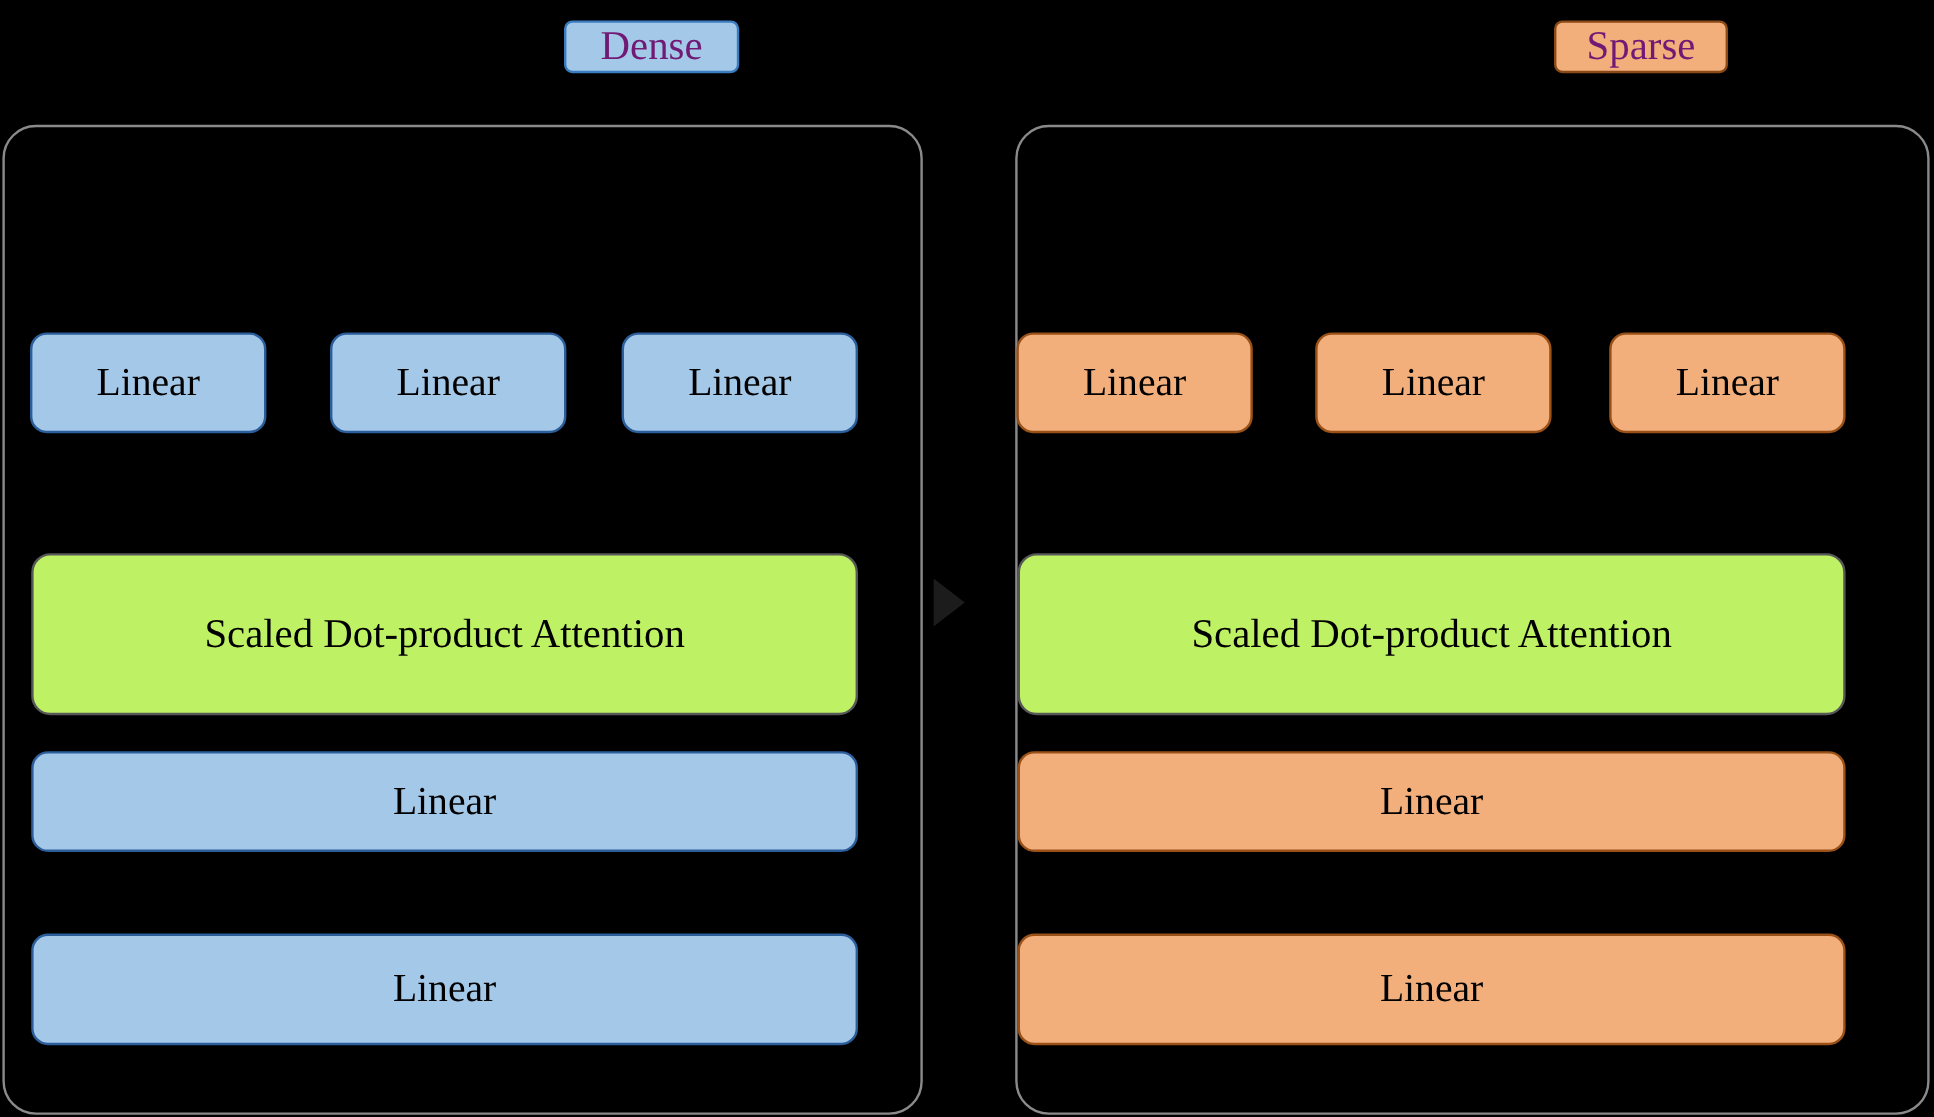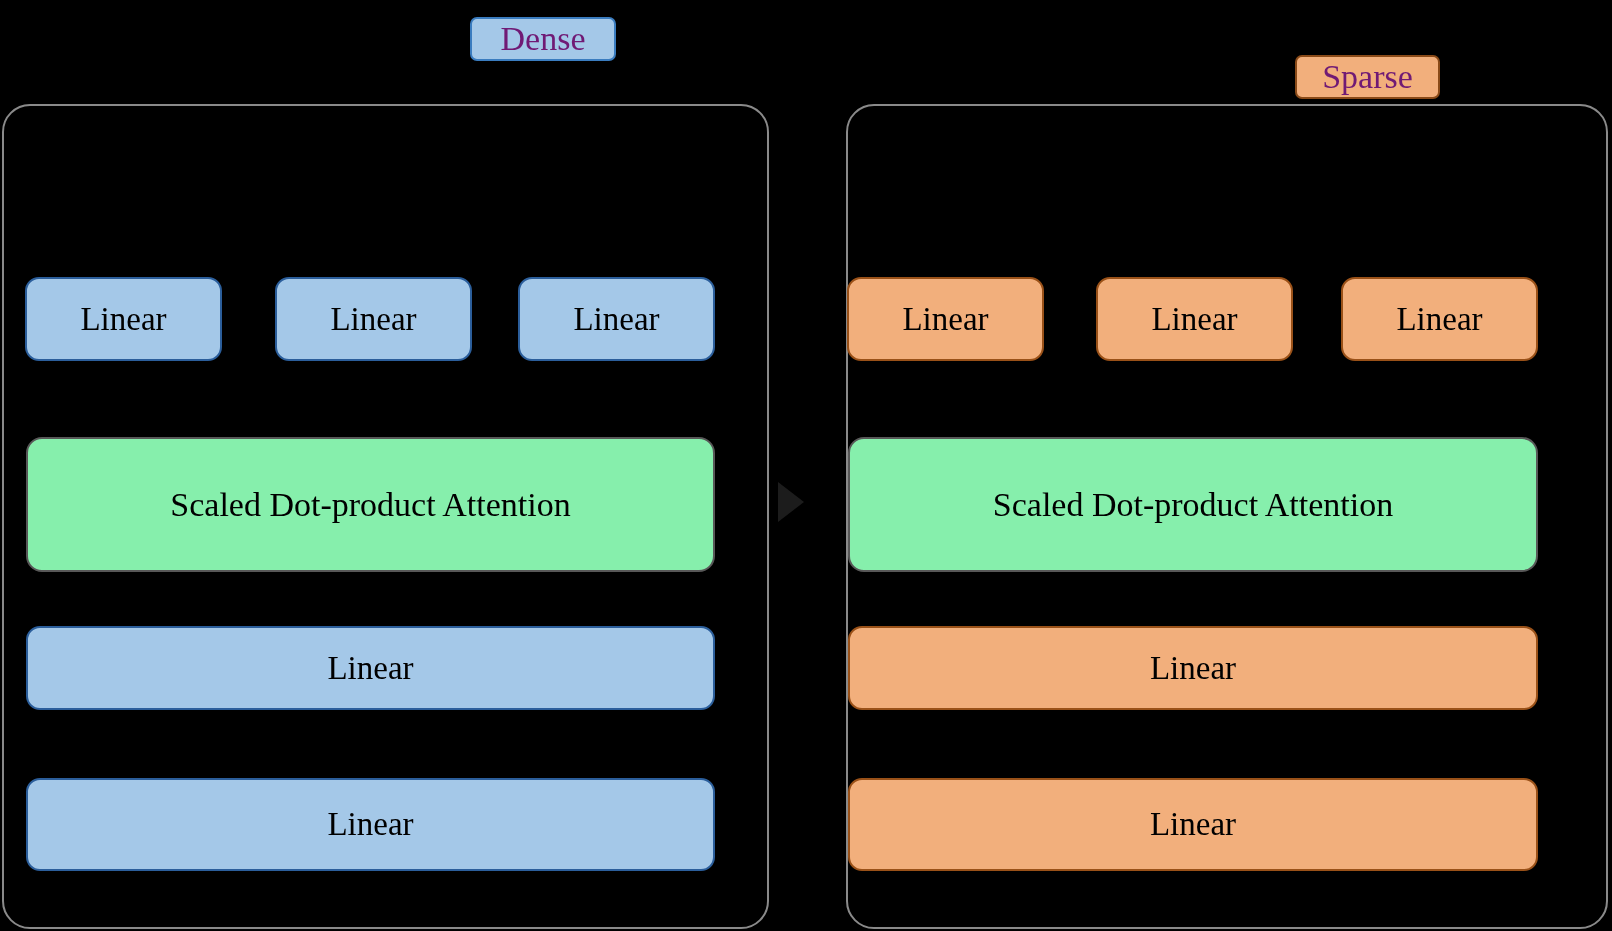--- a/index.html
+++ b/index.html
@@ -33,21 +33,20 @@
   }
   .pill-dense {
     left: 470px; top: 17px; width: 146px; height: 44px;
     background: #A4C8E8;
     border-color: #3A7CBF;
   }
   .pill-sparse {
     left: 1295px; top: 17px; width: 145px; height: 44px;
     background: #F2AF7C;
     border-color: #8A4A18;
-    margin-top: 38px;
   }
 
   
   .panel {
     position: absolute;
     top: 104px;
     height: 825px;
     border: 2px solid #8A8A8A;
     border-radius: 28px;
     box-sizing: border-box;
@@ -83,21 +82,21 @@
     white-space: nowrap;
   }
 
   .node.small   { height: 84px;  font-size: 33px; border-radius: 14px; }
   .node.attn    { height: 135px; font-size: 34px; border-radius: 16px; }
   .node.wide    { height: 84px;  font-size: 33px; border-radius: 14px; }
   .node.wide2   { height: 93px;  font-size: 33px; border-radius: 14px; }
 
   .fill-blue   { background: #A4C8E8; border-color: #2B5E9B; }
   .fill-orange { background: #F2AF7C; border-color: #9A5118; }
-  .fill-gray   { background: #86efac; border-color: #585858; }
+  .fill-gray   { background: #bef264; border-color: #585858; margin-top: 24px; }
 
   
   .d-lin1 { left: 25px;  width: 197px; top: 277px; }
   .d-lin2 { left: 275px; width: 197px; top: 277px; }
   .d-lin3 { left: 518px; width: 197px; top: 277px; }
   .d-attn { left: 26px;  width: 689px; top: 437px; }
   .d-out1 { left: 26px;  width: 689px; top: 626px; }
   .d-out2 { left: 26px;  width: 689px; top: 778px; }
 
   

